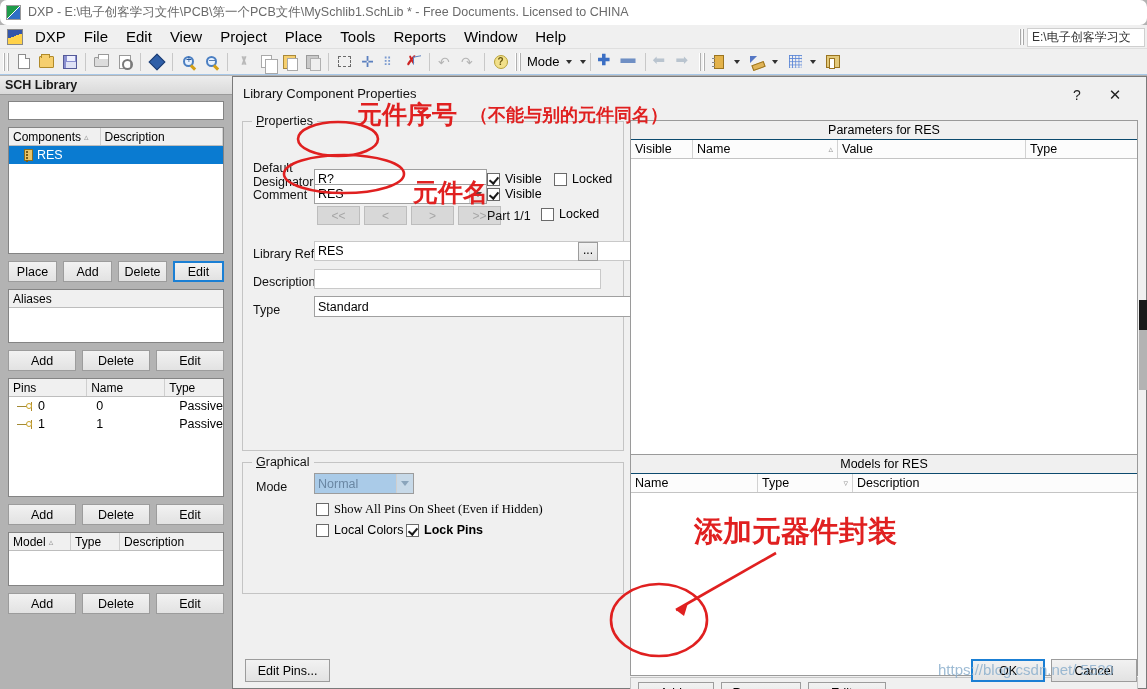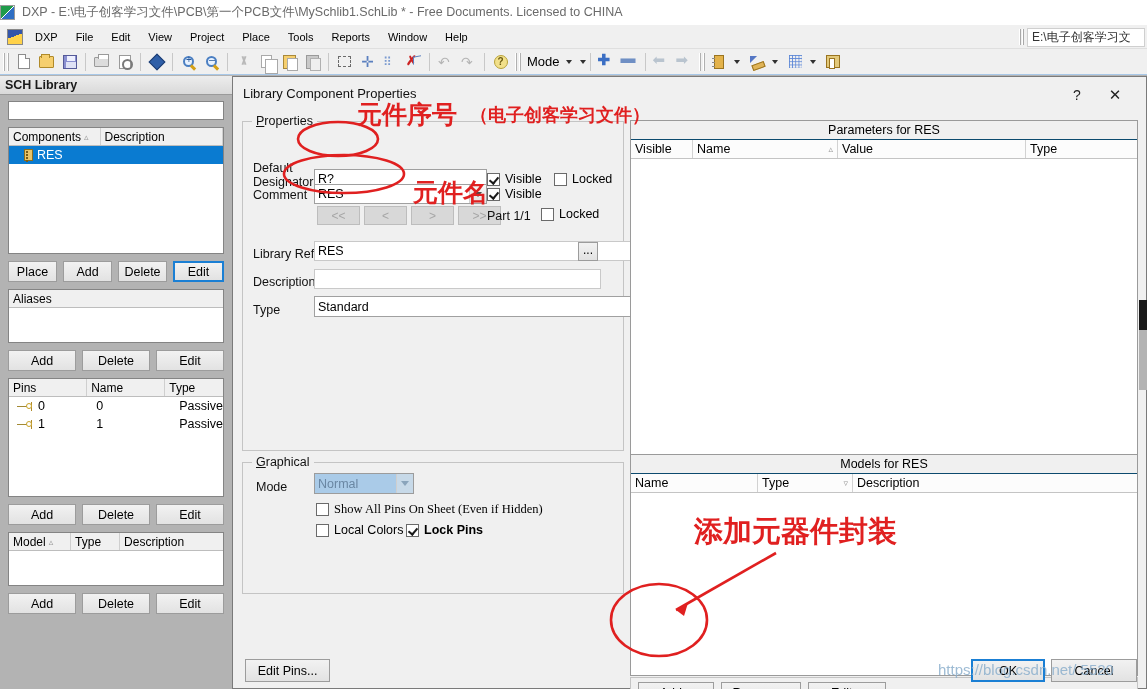--- a/index.html
+++ b/index.html
@@ -14,40 +14,40 @@
     color:#000;
     -webkit-font-smoothing:none;
   }
 
   
   #app { position:absolute; inset:0; background:#b3b3b3; }
 
   .titlebar {
     position:absolute; left:0; top:0; width:1147px; height:25px;
     background:#ffffff;
-    display:flex; align-items:center; gap:7px;
+    display:flex; align-items:center; padding-left:6px; gap:7px;border-radius:7px;
   }
   .titlebar .tb-text { color:#6a6a6a; font-size:12.5px; white-space:nowrap; }
   .app-ico {
     width:15px;height:15px;position:relative;flex:0 0 auto;
     background:linear-gradient(135deg,#1f9b4a 0 48%, #ffffff 48% 52%, #2f6fc4 52% 100%);
     border:1px solid #9a9a9a;
   }
 
   .menubar {
     position:absolute; left:0; top:25px; width:1147px; height:24px;
     background:#f0f0f0; border-bottom:1px solid #dfdfdf;
     display:flex; align-items:center;
   }
   .menu-dxp-ico{
     width:16px;height:16px;margin-left:7px;margin-right:3px;
     background:linear-gradient(160deg,#3355aa 0 45%,#ffd24a 45% 100%);
     border:1px solid #888;
   }
-  .menu-item { padding:3px 9px; font-size:11px; color:#000; cursor:default; white-space:nowrap;}
+  .menu-item { padding:3px 9px; font-size:15px; color:#000; cursor:default; white-space:nowrap;}
 
   .menubar-right {
     position:absolute; right:0; top:25px; height:24px;
     display:flex; align-items:center; gap:3px; padding-right:2px;
   }
   .grip { width:5px;height:16px;
     background:
       linear-gradient(to right,#fff 0 1px,#a9a9a9 1px 2px,transparent 2px 3px,#fff 3px 4px,#a9a9a9 4px 5px);
   }
   .pathbox{
@@ -643,21 +643,21 @@
 
     <ellipse cx="344" cy="174" rx="60" ry="19" fill="none" stroke="#e02020" stroke-width="2.6"></ellipse>
 
     <ellipse cx="659" cy="620" rx="48" ry="36" fill="none" stroke="#e02020" stroke-width="2.6"></ellipse>
 
     <line x1="776" y1="553" x2="676" y2="610" stroke="#e02020" stroke-width="2.6"></line>
     <polygon points="676,610 688,603 684,616" fill="#e02020"></polygon>
   </svg>
 
   <div class="ann" style="left:357px; top:98px; font-size:25px;">元件序号</div>
-  <div class="ann" style="left:470px; top:103px; font-size:18px;">（电子创客学习文件）</div>
+  <div class="ann" style="left:470px; top:103px; font-size:18px;">（不能与别的元件同名）</div>
   <div class="ann" style="left:413px; top:176px; font-size:25px;">元件名</div>
   <div class="ann" style="left:694px; top:512px; font-size:29px;">添加元器件封装</div>
 
   <div class="watermark" style="left:938px; top:661px;">https://blog.csdn.net/        5520</div>
 
   <div class="rightstub" style="top:300px;height:30px;background:#1a1a1a"></div>
   <div class="rightstub" style="top:330px;height:60px;background:#b3b3b3"></div>
 
 </div>
 

